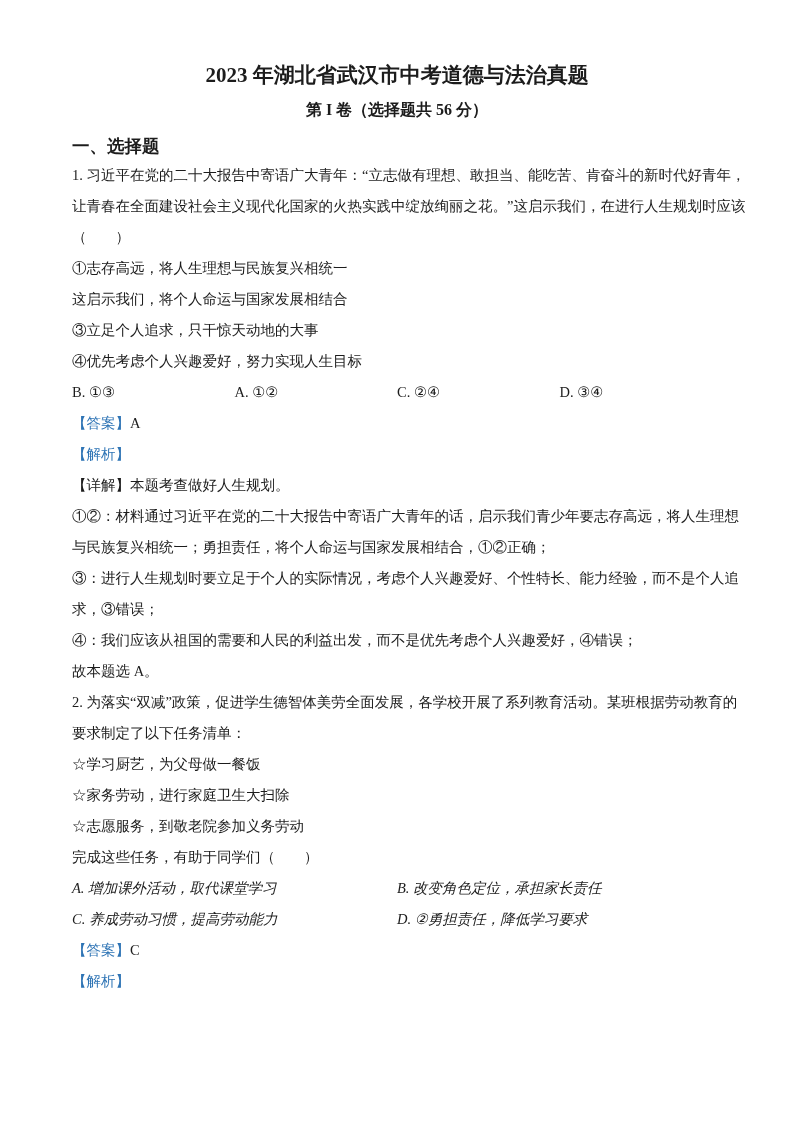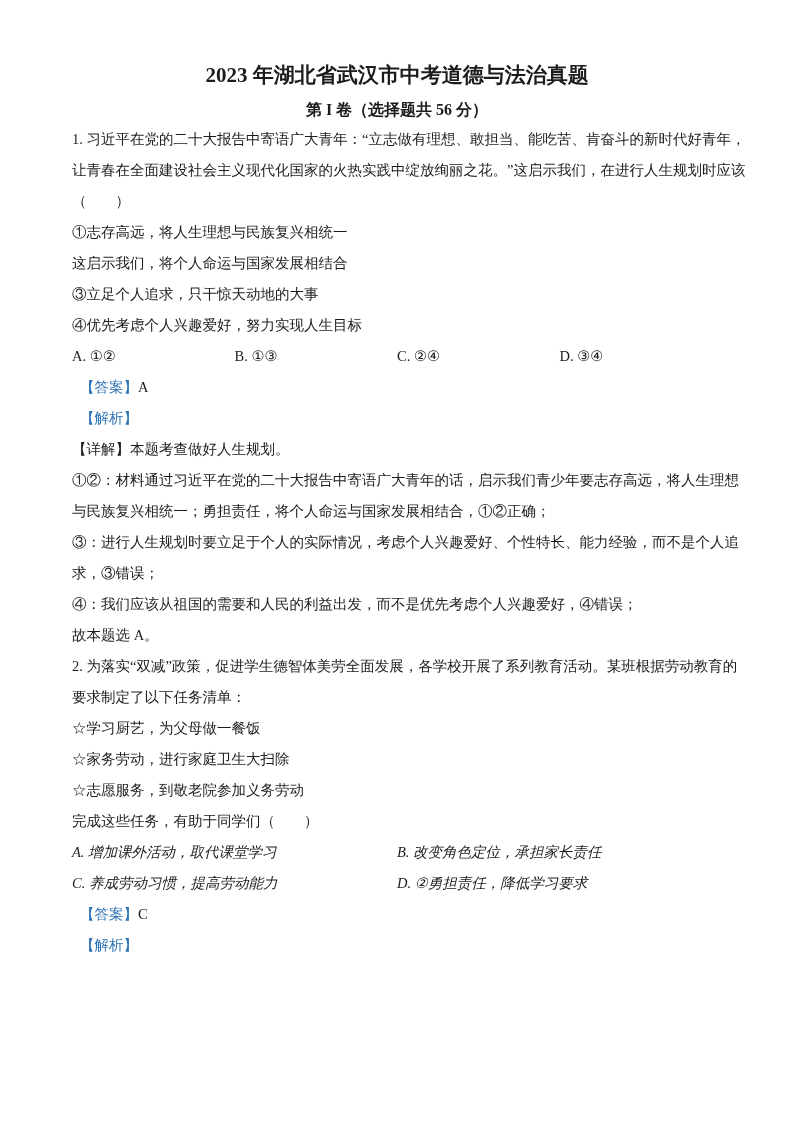--- a/index.html
+++ b/index.html
@@ -54,41 +54,42 @@
   .line {
     font-size: 14.5px;
     line-height: 31px;
     height: 31px;
     white-space: nowrap;
   }
   .opts4 { display: flex; }
   .opts4 .opt { flex: 0 0 25%; }
   .opts2 { display: flex; font-style: italic; }
   .opts2 .opt { flex: 0 0 50%; }
-  .label-blue { color: var(--label-blue); margin-left: 8px; }
+  .label-blue { color: var(--label-blue); }
 </style>
 </head>
 <body>
 
 <div class="page">
   <div class="content">
 
     <div class="title">2023 年湖北省武汉市中考道德与法治真题</div>
     <div class="subtitle">第 I 卷（选择题共 56 分）</div>
+    <div class="section">一、选择题</div>
 
     <div class="line">1. 习近平在党的二十大报告中寄语广大青年：“立志做有理想、敢担当、能吃苦、肯奋斗的新时代好青年，</div>
     <div class="line">让青春在全面建设社会主义现代化国家的火热实践中绽放绚丽之花。”这启示我们，在进行人生规划时应该</div>
     <div class="line">（　　）</div>
     <div class="line">①志存高远，将人生理想与民族复兴相统一</div>
     <div class="line">这启示我们，将个人命运与国家发展相结合</div>
     <div class="line">③立足个人追求，只干惊天动地的大事</div>
     <div class="line">④优先考虑个人兴趣爱好，努力实现人生目标</div>
     <div class="line opts4">
+      <span class="opt">B. ①③</span>
       <span class="opt">A. ①②</span>
-      <span class="opt">B. ①③</span>
       <span class="opt">C. ②④</span>
       <span class="opt">D. ③④</span>
     </div>
     <div class="line">
       <span class="label-blue">【答案】</span><span>A</span>
     </div>
     <div class="line">
       <span class="label-blue">【解析】</span>
     </div>
     <div class="line">【详解】本题考查做好人生规划。</div>

